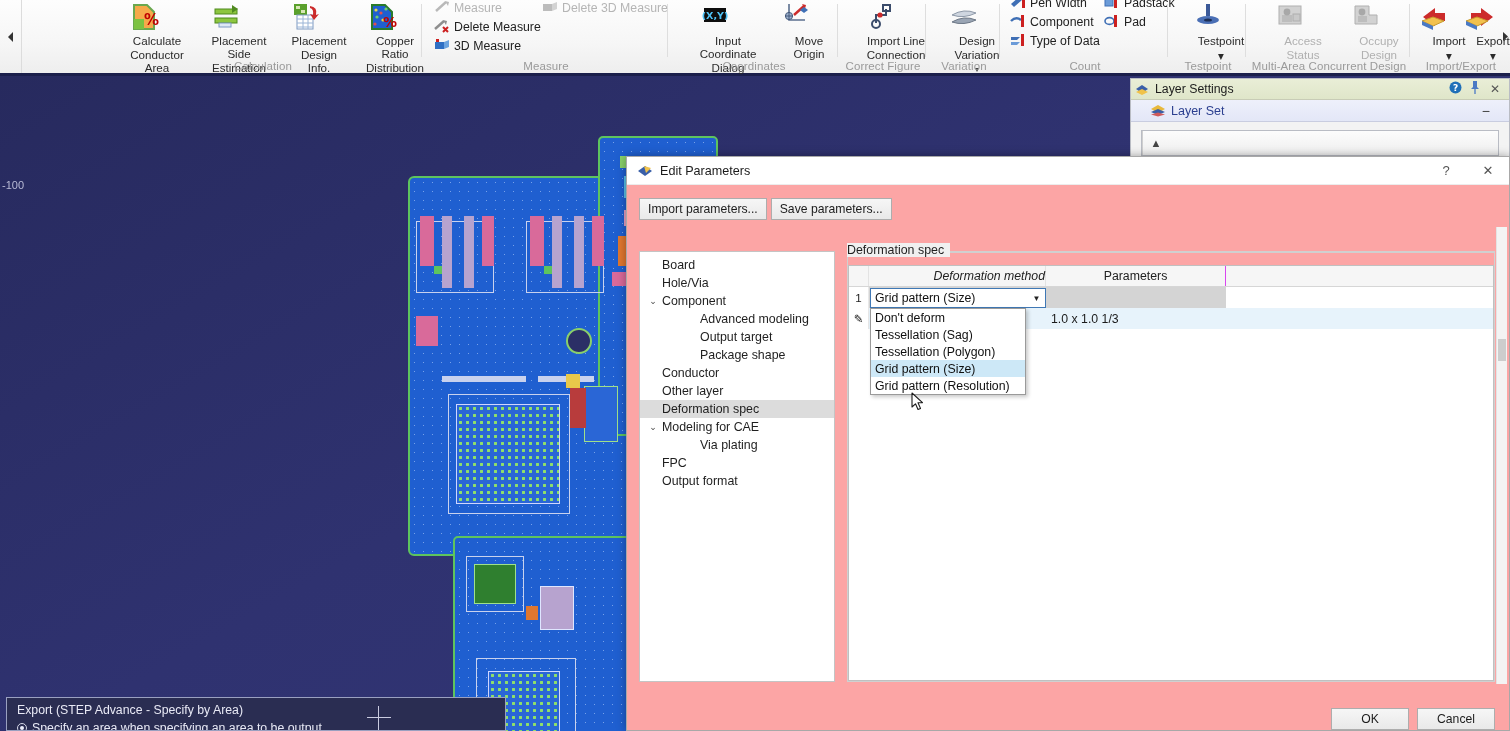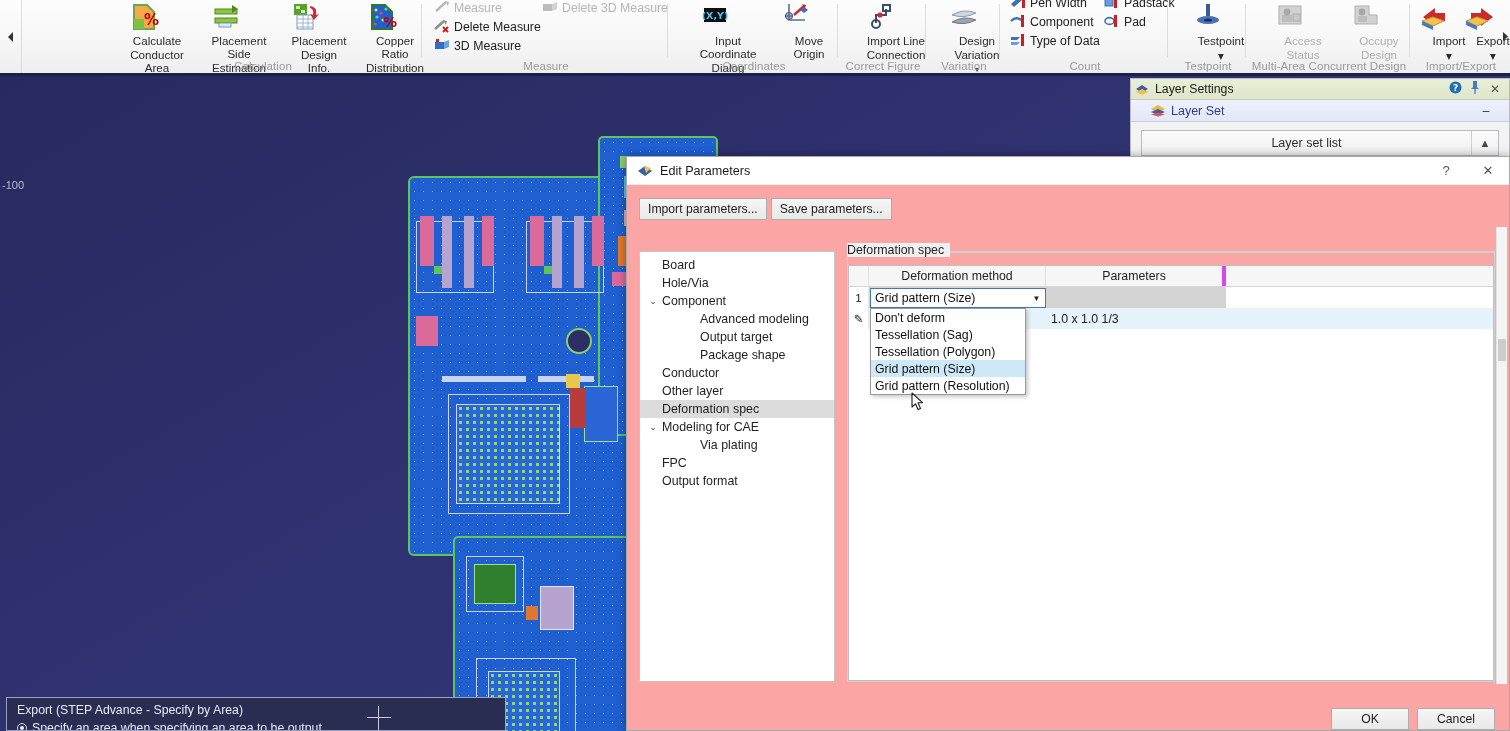--- a/index.html
+++ b/index.html
@@ -147,22 +147,22 @@
   }
   #gbox-frame::before {
     content:''; position:absolute; left:0; top:0; width:100%; height:1px; background:#d0d0d0;
   }
   #grid {
     position: absolute; left: 1px; top: 14px; right: 1px; bottom: 1px;
     background: #ffffff; border: 1px solid #c0c0c0; overflow: hidden;
   }
   #grid-head { display: flex; height: 21px; background: #f6f6f6; border-bottom: 1px solid #d6d6d6;}
   .gh-num { width: 20px; border-right: 1px solid #e3e3e3; }
-  .gh-c1 { width: 177px; border-right: 1px solid #e3e3e3; display:flex; align-items:center; justify-content:center;}
-  .gh-c2 { width: 180px; border-right: 4px solid #d946ef; display:flex; align-items:center; justify-content:center;}
+  .gh-c1 { width: 177px; border-right: 1px solid #e3e3e3; display:flex; align-items:center; justify-content:flex-end;font-style:italic;}
+  .gh-c2 { width: 180px; border-right: 1px solid #d946ef; display:flex; align-items:center; justify-content:center;}
   .gh-rest { flex: 1; }
   .gh-txt { font-size: 12.3px; color: #222; }
   .grow { display: flex; height: 21px; align-items: stretch; }
   .grow .rh {
     width: 20px; border-right: 1px solid #e8e8e8; display:flex; align-items:center;
     justify-content:center; font-size: 11.6px; color:#222; background:#ffffff;
   }
   .grow.r1 .c1 { background:#d4d4d4; }
   .grow.r1 .c2 { background:#d4d4d4; }
   .grow.r2 { background:#e7f3fb; }
@@ -636,21 +636,20 @@
             <path d="M1 5 l7 -4 7 4 -7 4z" fill="#e8b93c"></path>
             <path d="M1 8 l7 -3 7 3 -7 3z" fill="#3a5fa8"></path>
             <path d="M1 10.5 l7 -2 7 2 -7 2z" fill="#d05a5a"></path>
           </svg>
       </span>
       <span>Layer Set</span>
       <span class="sp"></span>
       <span style="font-size:14px;color:#444;">−</span>
     </div>
     <div id="lp-listhdr">
-      <span class="cap">Layer set list</span>
       <span class="div"></span>
       <span class="arw">▲</span>
     </div>
   </div>
 
   <div id="dlg">
     <div id="dlg-title">
       <span style="display:inline-flex;">
         <svg width="16" height="14" viewBox="0 0 16 14">
             <path d="M1 7 l7 -5 7 5 -7 5z" fill="#3a5fa8"></path>

